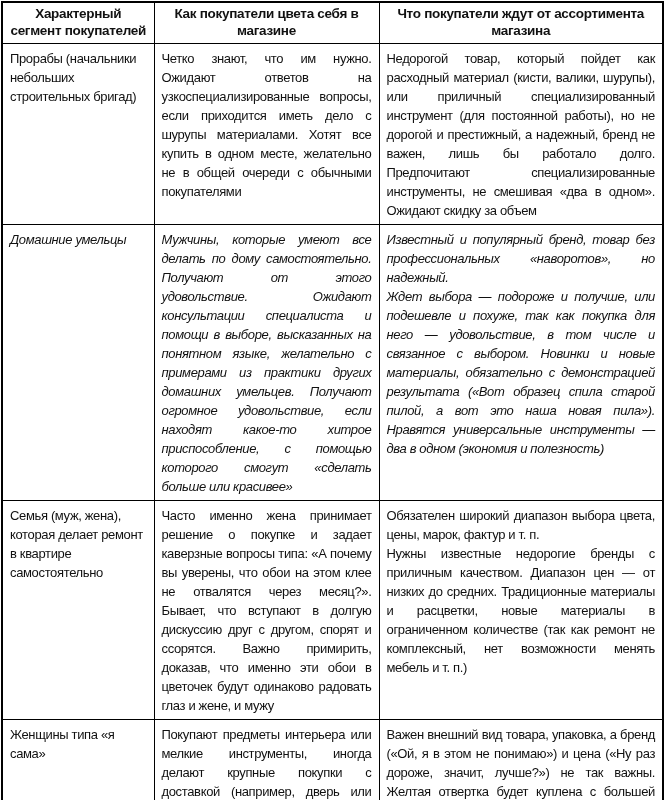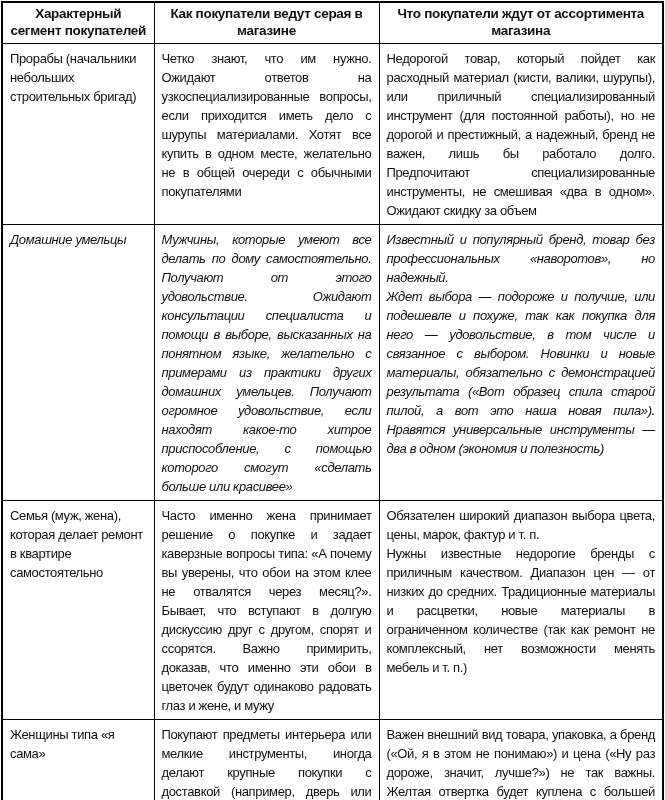--- a/index.html
+++ b/index.html
@@ -66,21 +66,21 @@
 <div class="page">
   <table class="seg-table">
     <colgroup>
       <col class="c1">
         <col class="c2">
         <col class="c3">
     </colgroup>
     <thead>
       <tr>
         <th>Характерный сегмент покупателей</th>
-        <th>Как покупатели ведут серая в магазине</th>
+        <th>Как покупатели цвета себя в магазине</th>
         <th>Что покупатели ждут от ассортимента магазина</th>
       </tr>
     </thead>
     <tbody>
       <tr class="row-1">
         <td class="cell-segment">Прорабы (начальники небольших строительных бригад)</td>
         <td class="cell-behavior">Четко знают, что им нужно. Ожидают ответов на узкоспециализированные вопросы, если приходится иметь дело с шурупы материалами. Хотят все купить в одном месте, желательно не в общей очереди с обычными покупателями</td>
         <td class="cell-expect">Недорогой товар, который пойдет как расходный материал (кисти, валики, шурупы), или приличный специализированный инструмент (для постоянной работы), но не дорогой и престижный, а надежный, бренд не важен, лишь бы работало долго. Предпочитают специализированные инструменты, не смешивая «два в одном». Ожидают скидку за объем</td>
       </tr>
       <tr class="row-2">

